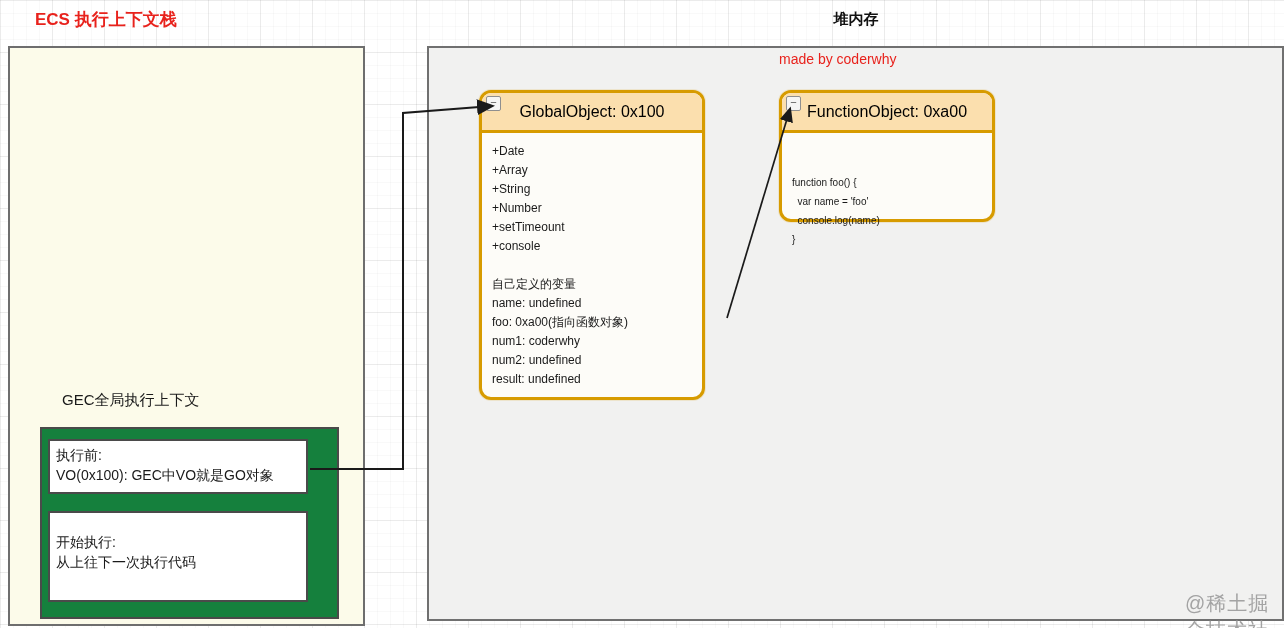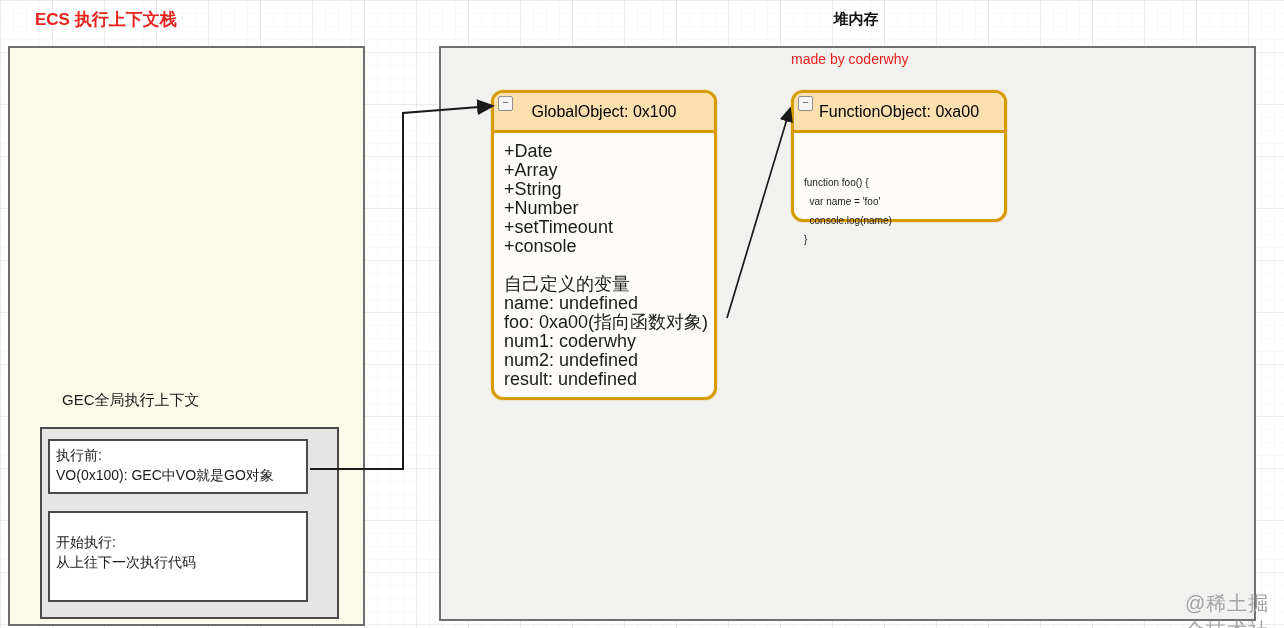--- a/index.html
+++ b/index.html
@@ -22,55 +22,55 @@
   .watermark { left:1157px; top:590px; font-size:20px; color:#a3a3a3; letter-spacing:1px;margin-left:28px; }
 
   .panel-ecs {
     left:8px; top:46px; width:353px; height:576px;
     background:#fcfbea; border:2px solid #6e6e6e;
   }
   .gec-label { left:52px; top:343px; font-size:15px; }
 
   .stack-frame-outer {
     left:30px; top:379px; width:295px; height:188px;
-    background:#e5e5e5; border:2px solid #4a4a4a;
+    background:#15803d; border:2px solid #4a4a4a;
   }
   .stack-box {
     position:absolute; left:6px; width:260px;
     background:#ffffff; border:2px solid #4a4a4a;
     font-size:14px; line-height:20px; box-sizing:border-box;
     padding:4px 6px;
   }
   .stack-box.before { top:10px; height:55px; }
   .stack-box.start  { top:82px; height:91px; padding-top:19px; }
 
   .panel-heap {
-    left:439px; top:46px; width:813px; height:571px;
-    background:#f1f1f0; border:2px solid #707070;
+    left:427px; top:46px; width:813px; height:571px;
+    background:#f1f1f0; border:2px solid #707070;padding-left:40px;
   }
   .credit-pos { left:350px; top:3px; }
 
   .uml-box {
     position:absolute; box-sizing:border-box;
     border:3px solid #d79b00; border-radius:12px;
     background:#fdfcf8; box-shadow:0 0 0 1px rgba(215,155,0,0.15);
   }
   .uml-box.global { left:50px; top:42px; width:226px; height:310px; }
   .uml-box.func   { left:350px; top:42px; width:216px; height:132px; }
   .uml-header {
     position:relative; height:37px; line-height:37px; text-align:center;
     background:#fbdfae; border-bottom:3px solid #d79b00;
     border-radius:9px 9px 0 0; font-size:16px; color:#000;
   }
   .collapse-icon {
     position:absolute; left:4px; top:3px; width:13px; height:13px;
     background:#f5f5f5; border:1px solid #8f8f8f; border-radius:2px;
     font-size:11px; line-height:11px; text-align:center; color:#555;
   }
-  .uml-body { padding:9px 8px 0 10px; font-size:18px; line-height:19px; }
+  .uml-body { padding:9px 8px 0 10px; font-size:12px; line-height:19px; }
   .uml-body .line { white-space:pre; min-height:19px; }
   .uml-body.code { font-size:10px; padding-top:8px;margin-top:32px; }
 
   svg.overlay { position:absolute; left:0; top:0; pointer-events:none; }
 </style>
 </head>
 <body>
 
 <div class="canvas">
 

